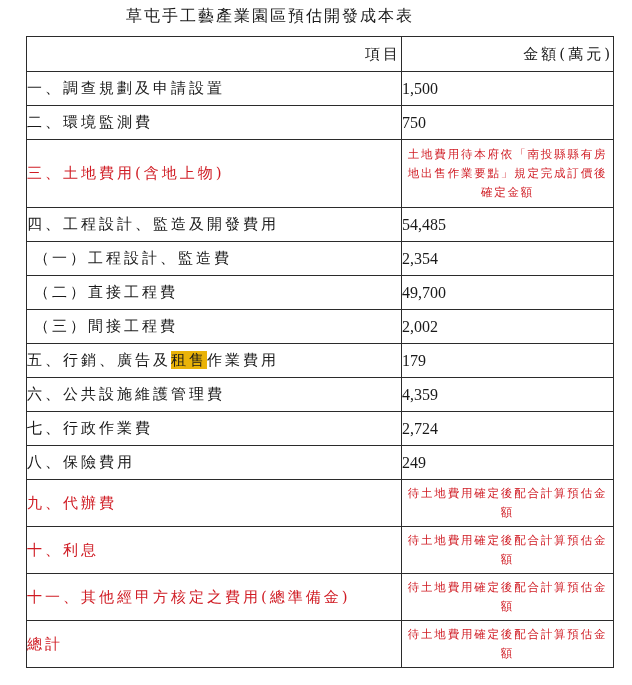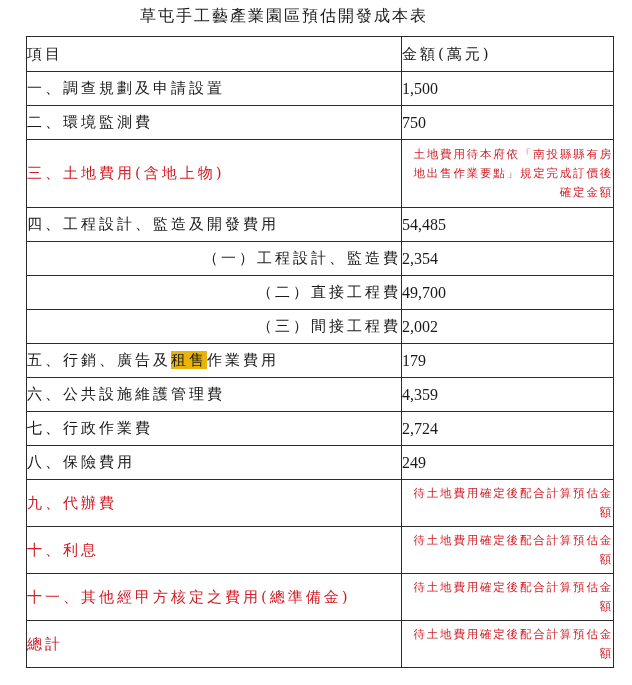--- a/index.html
+++ b/index.html
@@ -17,65 +17,64 @@
     }
     .title {
       position: absolute;
       left: 0;
       top: 6px;
       width: 540px;
       text-align: center;
       font-size: 16px;
       letter-spacing: 2px;
       color: #1a1a1a;
-      padding-left: 14px;
     }
     table.cost {
       position: absolute;
       left: 26px;
       top: 36px;
       width: 587px;
       border-collapse: collapse;
       table-layout: fixed;
     }
     table.cost td, table.cost th {
       border: 1.5px solid #2b2b2b;
       padding: 0;
       vertical-align: middle;
     }
     col.c-item { width: 375px; }
     col.c-amt { width: 212px; }
     th {
       font-weight: normal;
       font-size: 15px;
-      text-align: left;
+      text-align: right;
       height: 34px;
       letter-spacing: 3px;
     }
     td.item {
       font-size: 15px;
       padding-left: 5px;
       letter-spacing: 3px;
       white-space: nowrap;
       overflow: hidden;
     }
-    td.item.sub { padding-left: 21px; text-align: right; }
+    td.item.sub { padding-left: 7px; }
     td.item.center { text-align: left; padding-left: 0; }
     td.amt {
       font-family: "Liberation Serif", "DejaVu Serif", serif;
       font-size: 16px;
       text-align: left;
       padding-right: 4px;
     }
     td.note {
       font-size: 11.5px;
       line-height: 19px;
       padding: 2px 4px 2px 6px;
       letter-spacing: 1.8px;
-      text-align: right;
+      text-align: center;
     }
     .red { color: #d01c24; }
     tr.h34 td { height: 33px; }
     tr.h68 td { height: 67px; }
     tr.h47 td { height: 46px; }
     .sel { background: #eab308; }
   </style>
 </head>
 <body>
 

